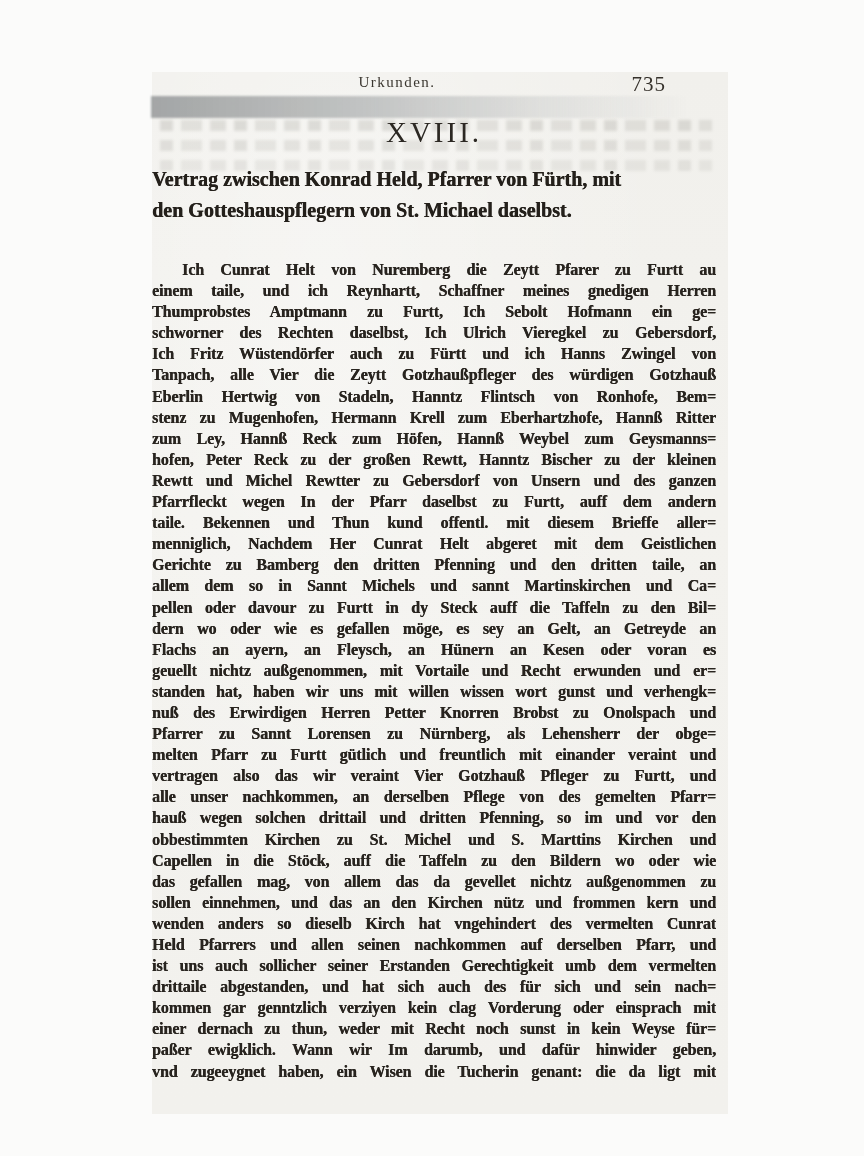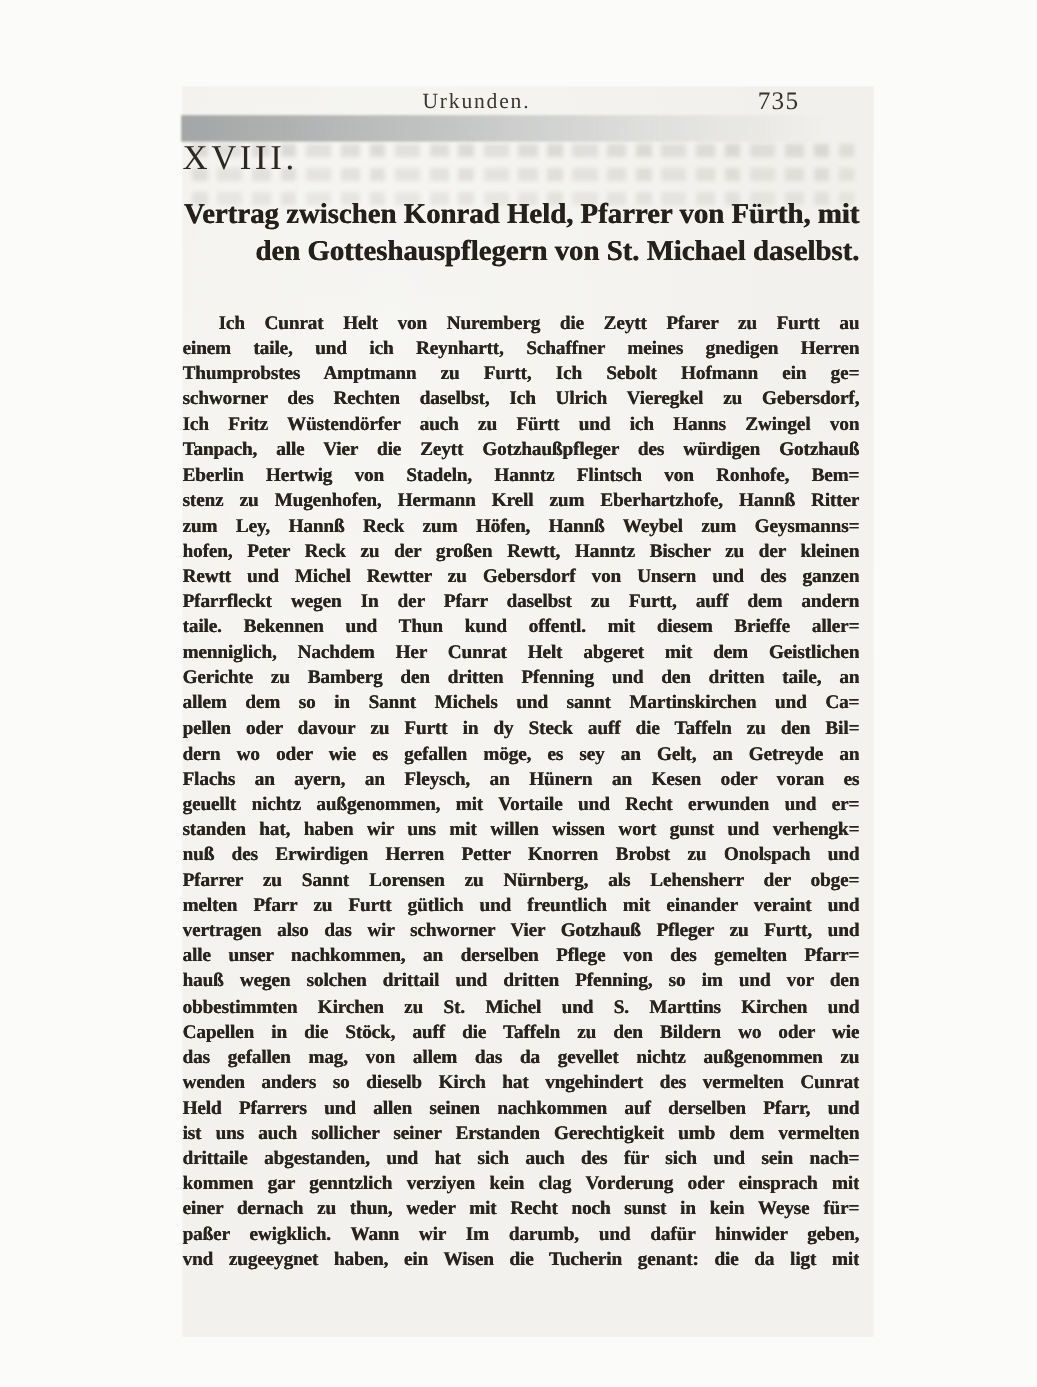--- a/index.html
+++ b/index.html
@@ -10,21 +10,21 @@
   }
   .page{
     position:absolute;left:152px;top:72px;width:576px;height:1042px;
     background:
       radial-gradient(ellipse at 30% 20%, rgba(255,255,255,0.35), rgba(255,255,255,0) 60%),
       linear-gradient(180deg,#f1f0ec 0%,#f3f2ee 40%,#f2f1ed 100%);
     color:#2e2a26;
   }
   .running-header{
     position:absolute;top:2px;left:245px;transform:translateX(-50%);
-    font-size:18px;letter-spacing:1.5px;color:#3a362f;
+    font-size:15px;letter-spacing:1.5px;color:#3a362f;
   }
   .page-number{
     position:absolute;top:0;right:62px;
     font-size:21px;letter-spacing:1px;color:#35312b;
   }
   
   .smudge-band{
     position:absolute;top:24px;left:-1px;width:537px;height:22px;
     background:linear-gradient(to right,
       rgba(98,103,106,0.55), rgba(125,130,133,0.42) 40%,
@@ -37,26 +37,26 @@
     filter:blur(1.6px);
     background:repeating-linear-gradient(90deg,
       rgba(118,115,106,0.38) 0 13px, rgba(118,115,106,0) 13px 21px,
       rgba(118,115,106,0.30) 21px 42px, rgba(118,115,106,0) 42px 50px,
       rgba(118,115,106,0.34) 50px 66px, rgba(118,115,106,0) 66px 74px);
   }
   .bleed.b1{top:48px;opacity:.5;}
   .bleed.b2{top:68px;opacity:.42;}
   .bleed.b3{top:88px;opacity:.34;}
   .section-number{
-    position:absolute;top:44px;left:0;width:564px;text-align:left;
+    position:absolute;top:44px;left:0;width:564px;text-align:center;
     font-size:29px;letter-spacing:3px;color:#2c2823;
   }
   .doc-title{
-    position:absolute;top:92px;left:0;width:564px;text-align:right;
-    font-weight:bold;font-size:24px;line-height:31px;color:#24201b;
+    position:absolute;top:92px;left:0;width:564px;text-align:left;
+    font-weight:bold;font-size:20px;line-height:31px;color:#24201b;
     text-shadow:0.45px 0 0 currentColor;
   }
   .body-block{
     position:absolute;top:163px;left:0;width:564px;
   }
   .body-line{
     font-weight:bold;font-size:16px;line-height:21.1px;height:21.1px;
     text-align:justify;text-align-last:justify;
     overflow:hidden;white-space:normal;
     color:#28241f;text-shadow:0.3px 0 0 currentColor;
@@ -103,26 +103,27 @@
       <div class="body-line">Gerichte zu Bamberg den dritten Pfenning und den dritten taile, an</div>
       <div class="body-line">allem dem so in Sannt Michels und sannt Martinskirchen und Ca=</div>
       <div class="body-line">pellen oder davour zu Furtt in dy Steck auff die Taffeln zu den Bil=</div>
       <div class="body-line">dern wo oder wie es gefallen möge, es sey an Gelt, an Getreyde an</div>
       <div class="body-line">Flachs an ayern, an Fleysch, an Hünern an Kesen oder voran es</div>
       <div class="body-line">geuellt nichtz außgenommen, mit Vortaile und Recht erwunden und er=</div>
       <div class="body-line">standen hat, haben wir uns mit willen wissen wort gunst und verhengk=</div>
       <div class="body-line">nuß des Erwirdigen Herren Petter Knorren Brobst zu Onolspach und</div>
       <div class="body-line">Pfarrer zu Sannt Lorensen zu Nürnberg, als Lehensherr der obge=</div>
       <div class="body-line">melten Pfarr zu Furtt gütlich und freuntlich mit einander veraint und</div>
-      <div class="body-line">vertragen also das wir schworner Vier Gotzhauß Pfleger zu Furtt, und</div>
+      <div class="body-line">vertragen also das wir veraint Vier Gotzhauß Pfleger zu Furtt, und</div>
       <div class="body-line">alle unser nachkommen, an derselben Pflege von des gemelten Pfarr=</div>
       <div class="body-line">hauß wegen solchen drittail und dritten Pfenning, so im und vor den</div>
       <div class="body-line">obbestimmten Kirchen zu St. Michel und S. Marttins Kirchen und</div>
       <div class="body-line">Capellen in die Stöck, auff die Taffeln zu den Bildern wo oder wie</div>
       <div class="body-line">das gefallen mag, von allem das da gevellet nichtz außgenommen zu</div>
+      <div class="body-line">sollen einnehmen, und das an den Kirchen nütz und frommen kern und</div>
       <div class="body-line">wenden anders so dieselb Kirch hat vngehindert des vermelten Cunrat</div>
       <div class="body-line">Held Pfarrers und allen seinen nachkommen auf derselben Pfarr, und</div>
       <div class="body-line">ist uns auch sollicher seiner Erstanden Gerechtigkeit umb dem vermelten</div>
       <div class="body-line">drittaile abgestanden, und hat sich auch des für sich und sein nach=</div>
       <div class="body-line">kommen gar genntzlich verziyen kein clag Vorderung oder einsprach mit</div>
       <div class="body-line">einer dernach zu thun, weder mit Recht noch sunst in kein Weyse für=</div>
       <div class="body-line">paßer ewigklich.  Wann wir Im darumb, und dafür hinwider geben,</div>
       <div class="body-line">vnd zugeeygnet haben, ein Wisen die Tucherin genant: die da ligt mit</div>
   </div>
 

